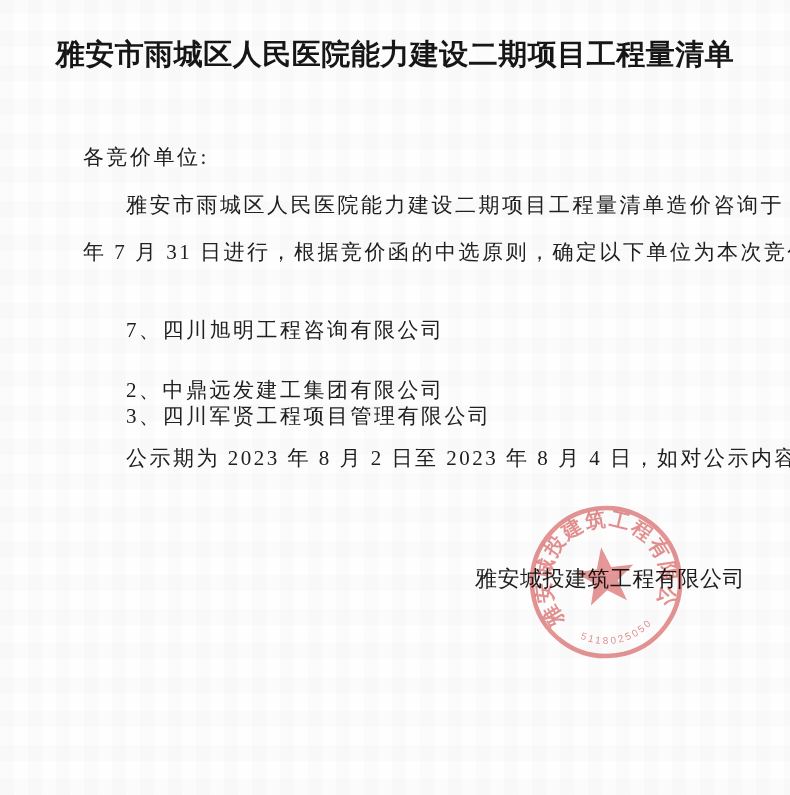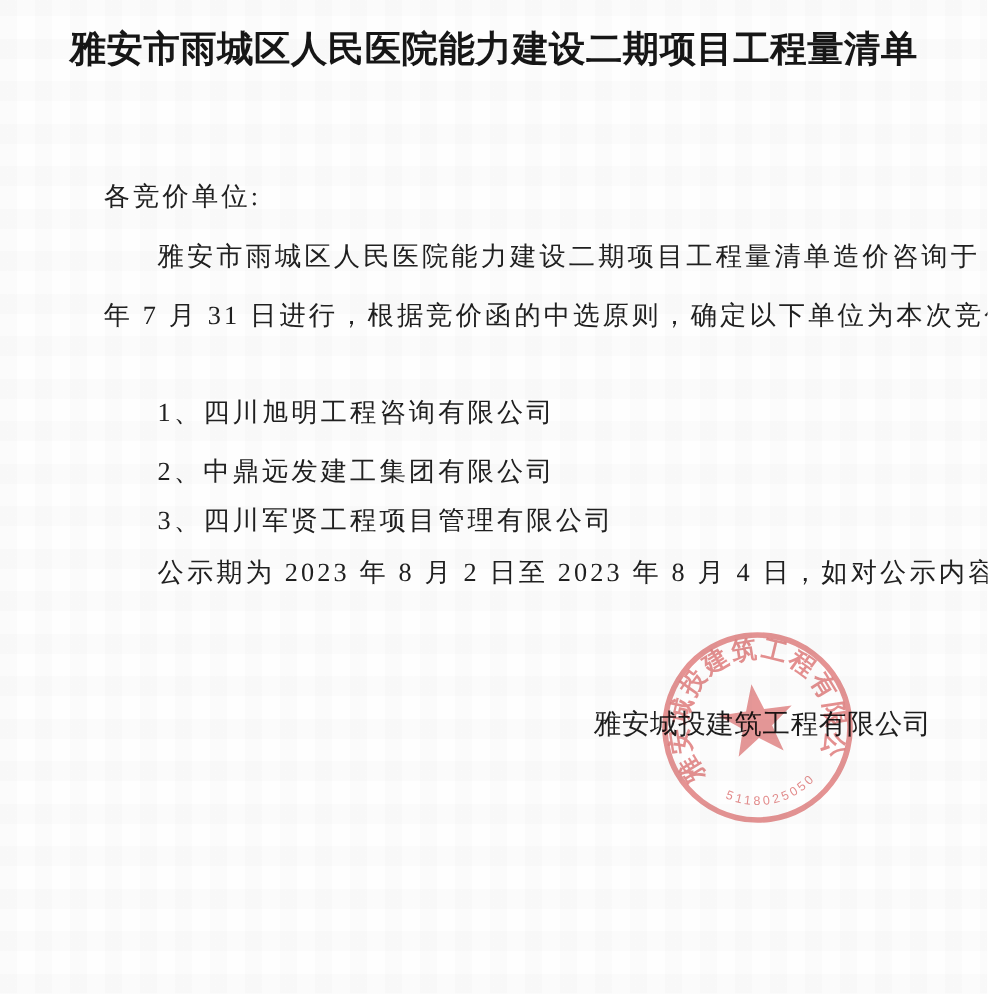--- a/index.html
+++ b/index.html
@@ -14,21 +14,21 @@
     position:relative;
     width:790px;height:795px;
     background:
       repeating-linear-gradient(90deg, rgba(0,0,0,0.012) 0 14px, rgba(0,0,0,0) 14px 28px),
       repeating-linear-gradient(0deg, rgba(0,0,0,0.010) 0 16px, rgba(0,0,0,0) 16px 34px),
       #fefefe;
   }
   .title{
     position:absolute;
     top:18px;left:0;right:0;
-    margin:2px;
+    margin:16px;
     text-align:center;
     font-family:"Liberation Sans","DejaVu Sans",sans-serif;
     font-weight:700;
     font-size:29px;
     line-height:40px;
     letter-spacing:0.5px;
     color:#161616;
   }
   .title-line{display:block;white-space:pre;}
   .line{
@@ -93,22 +93,22 @@
 
   <h1 class="title">
     <span class="title-line">雅安市雨城区人民医院能力建设二期项目工程量清单</span>
   </h1>
 
   <div class="line" style="top:145px">各竞价单位:</div>
 
   <div class="line indent" style="top:193px">雅安市雨城区人民医院能力建设二期项目工程量清单造价咨询于 2023</div>
   <div class="line" style="top:240px">年 7 月 31 日进行，根据竞价函的中选原则，确定以下单位为本次竞价采购</div>
 
-  <div class="line indent" style="top:318px">1、四川旭明工程咨询有限公司</div>
-  <div class="line indent" style="top:365px">2、中鼎远发建工集团有限公司</div>
+  <div class="line indent" style="top:318px">7、四川旭明工程咨询有限公司</div>
+  <div class="line indent" style="top:378px">2、中鼎远发建工集团有限公司</div>
   <div class="line indent" style="top:404px">3、四川军贤工程项目管理有限公司</div>
 
   <div class="line indent" style="top:446px">公示期为 2023 年 8 月 2 日至 2023 年 8 月 4 日，如对公示内容有异议，</div>
 
   <div class="sig" style="top:564px">雅安城投建筑工程有限公司</div>
 
   <svg class="seal" viewBox="0 0 170 170" aria-hidden="true">
     <defs>
       <path id="seal-arc-top" d="M 39.1 117.1 A 56 56 0 1 1 130.9 117.1" fill="none"></path>
       <path id="seal-arc-bottom" d="M 45.1 132.5 A 62 62 0 0 0 124.9 132.5" fill="none"></path>

